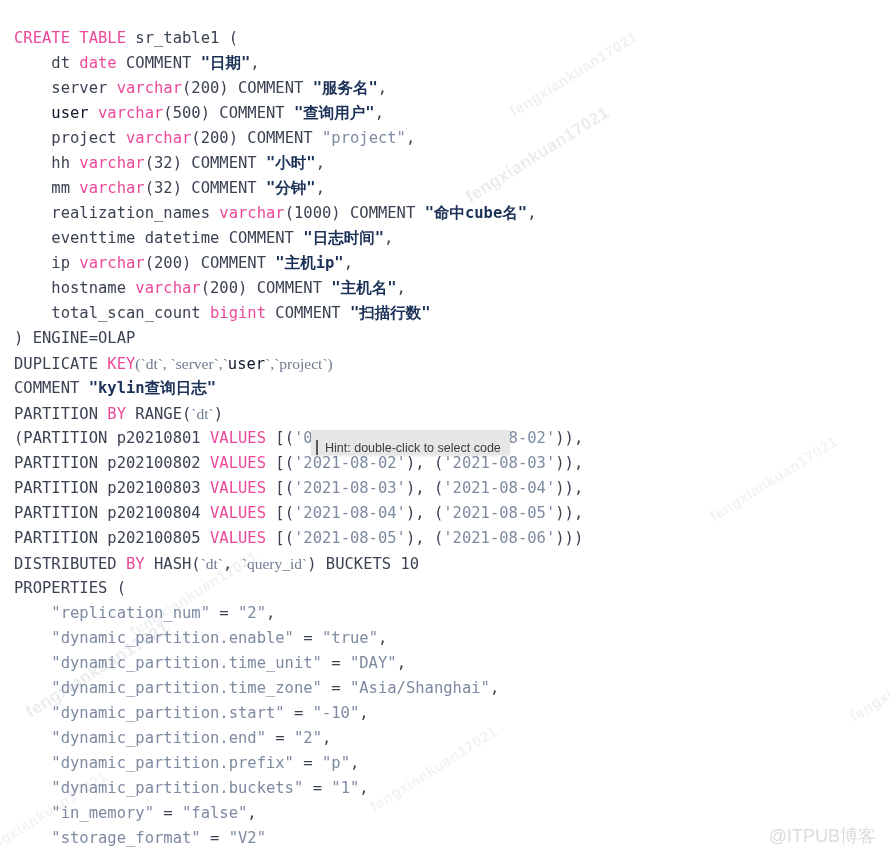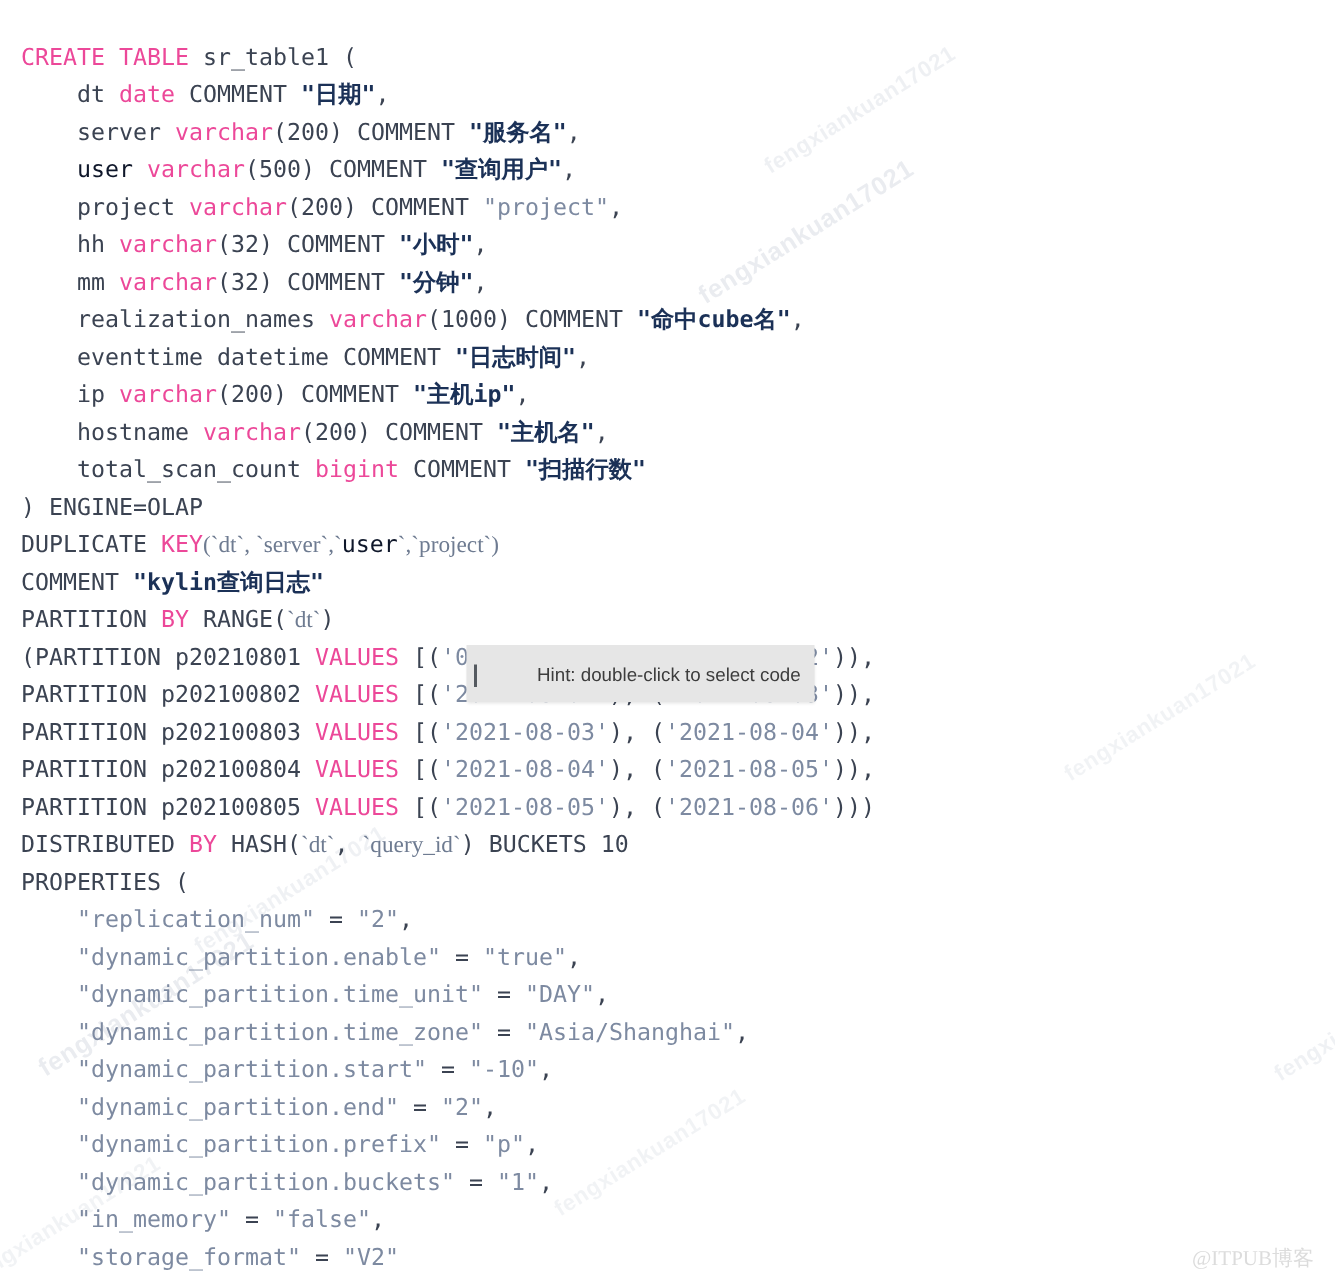--- a/index.html
+++ b/index.html
@@ -66,46 +66,45 @@
   .tick    { color: #6e7b91; font-family: Liberation Serif, serif; }                      
 
   
   .hint {
     position: absolute;
     left: 311px;
     top: 430px;
     height: 25px;
     z-index: 5;
     display: flex;
-    align-items: flex-start;
+    align-items: flex-end;
     background: #e6e6e6;
-    padding: 13px 9px 0 5px;
+    padding: 0 9px 0 5px;
     box-shadow: 0 1px 2px rgba(0,0,0,.10);
     font-family: "Liberation Sans", sans-serif;
     font-size: 12.5px;
     color: #3c3c3c;
     white-space: nowrap;
-    gap: 33px;
   }
   .hint-caret {
     width: 2px;
     height: 15px;
     background: #555a60;
     margin-right: 7px;
     flex: 0 0 auto;
   }
 
   
   .site-wm {
     position: absolute;
     right: 14px;
     bottom: 8px;
     z-index: 6;
-    font-family: Liberation Serif, serif;
-    font-size: 14px;
+    font-family: Liberation Sans, sans-serif;
+    font-size: 18px;
     color: #dcdcdc;
     white-space: nowrap;
     user-select: none;
   }
 </style>
 </head>
 <body>
 
 <div class="wm-layer">
   <span class="wm w1">fengxiankuan17021</span>

